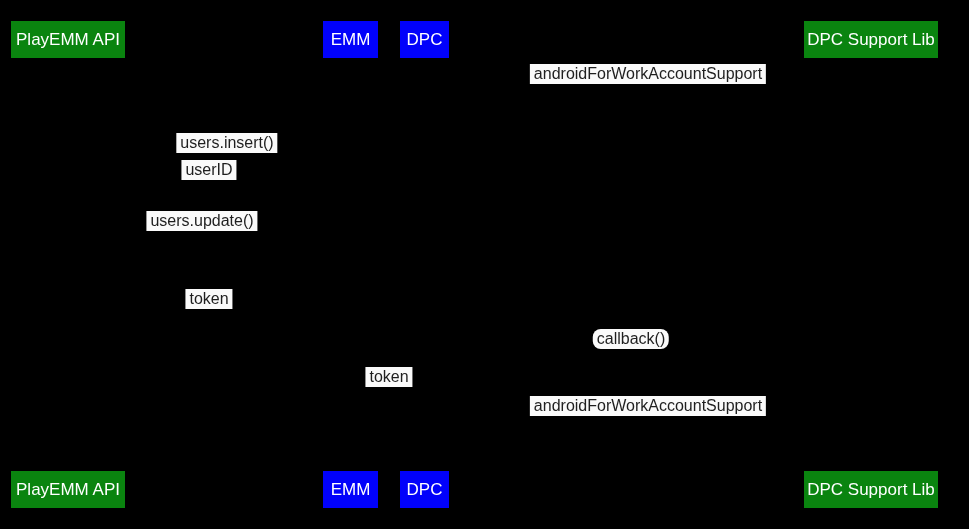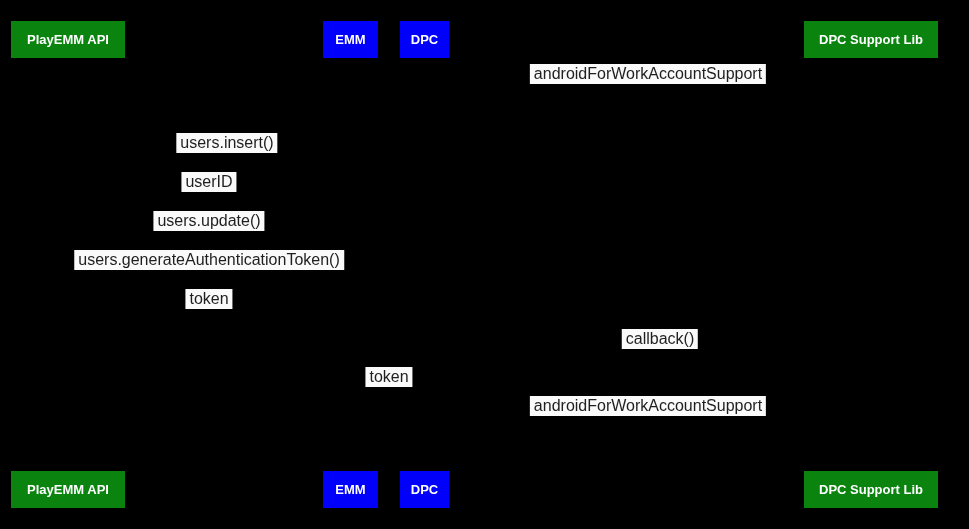--- a/index.html
+++ b/index.html
@@ -15,23 +15,22 @@
     overflow: hidden;
     font-family: "Liberation Sans", sans-serif;
   }
   .actor {
     position: absolute;
     height: 37px;
     display: flex;
     align-items: center;
     justify-content: center;
     color: var(--actor-text, #fff);
-    font-size: 13px;
+    font-size: 17px;
     white-space: nowrap;
-    font-weight: bold;
   }
   .actor.green { background: var(--actor-green, #0a840f); }
   .actor.blue  { background: var(--actor-blue, #0101fb); text-align: right; }
   .msg {
     position: absolute;
     transform: translateX(-50%);
     background: var(--message-bg, #fafafa);
     color: var(--message-text, #1f1f1f);
     font-size: 16px;
     line-height: 19.5px;
@@ -50,29 +49,28 @@
   <div class="actor blue" style="left:323px; top:21px; width:55px;">EMM</div>
   <div class="actor blue" style="left:400px; top:21px; width:49px;">DPC</div>
   <div class="actor green" style="left:804px; top:21px; width:134px;">DPC Support Lib</div>
 
   <div class="msg" style="left:648px; top:64px;">
     <div>androidForWorkAccountSupport</div>
   </div>
 
   <div class="msg" style="left:227px; top:133px;">users.insert()</div>
 
-  <div class="msg" style="left:209px; top:172px;">userID</div>
+  <div class="msg" style="left:209px; top:160px;">userID</div>
 
-  <div class="msg" style="left:209px; top:211px;">users.update()</div>
+  <div class="msg" style="left:202px; top:211px;">users.update()</div>
 
-  <div class="msg" style="left:209px; top:250px;">users.generateAuthenticationToken()</div>
 
   <div class="msg" style="left:209px; top:289px;">token</div>
 
-  <div class="msg" style="left:660px; top:329px;">callback()</div>
+  <div class="msg" style="left:631px; top:329px;border-radius:8px;">callback()</div>
 
   <div class="msg" style="left:389px; top:367px;">token</div>
 
   <div class="msg" style="left:648px; top:396px;">
     <div>androidForWorkAccountSupport</div>
   </div>
 
   <div class="actor green" style="left:11px; top:471px; width:114px;">PlayEMM API</div>
   <div class="actor blue" style="left:323px; top:471px; width:55px;">EMM</div>
   <div class="actor blue" style="left:400px; top:471px; width:49px;">DPC</div>

